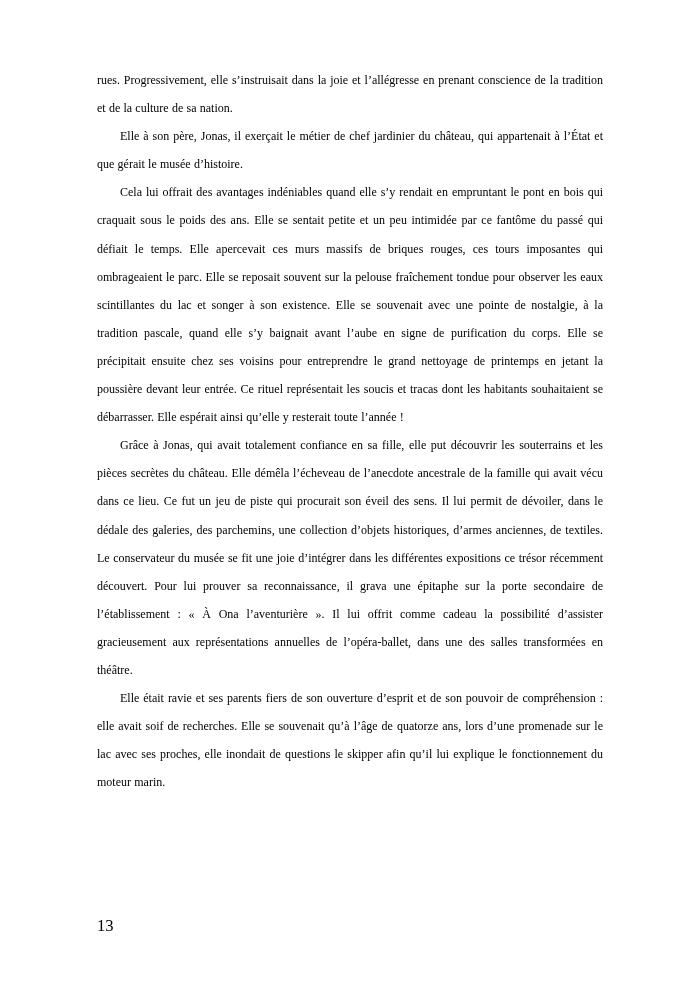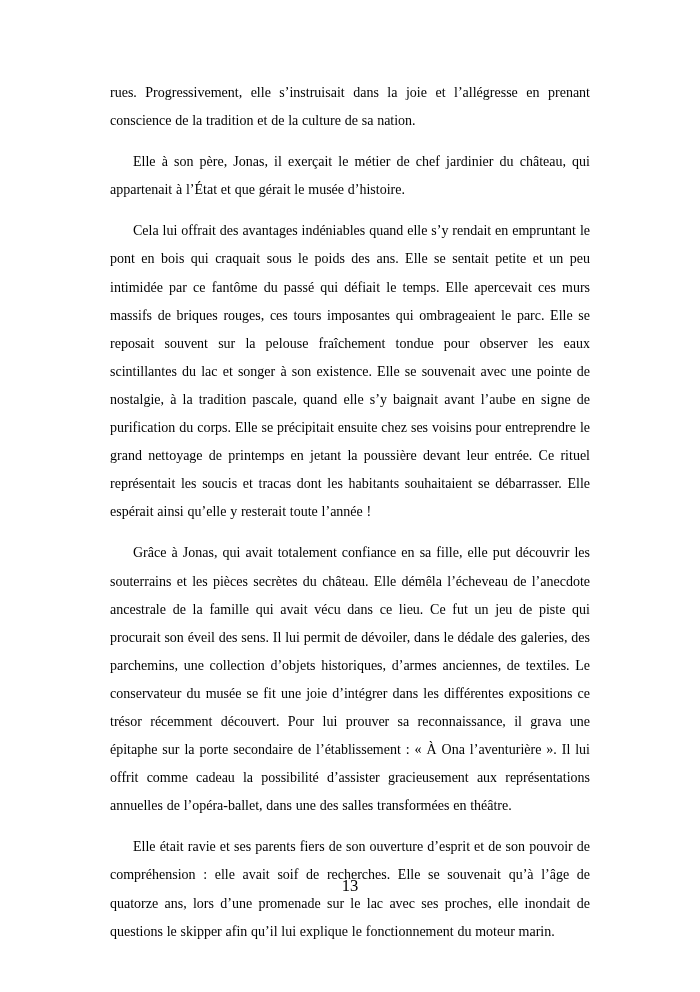--- a/index.html
+++ b/index.html
@@ -20,43 +20,43 @@
   }
 
   .text-block {
     position: absolute;
     left: 97px;
     top: 66px;
     width: 506px;
   }
 
   .para {
-    margin: 13px;
+    margin: 0;
     padding: 0;
-    font-size: 14px;
+    font-size: 12px;
     line-height: 28.1px;
     text-align: justify;
     text-justify: inter-word;
     text-indent: 23px;
     -webkit-hyphens: none;
     hyphens: none;
     word-spacing: 0.02em;
   }
 
   
   .para.continuation {
     text-indent: 0;
   }
 
   .page-number {
     position: absolute;
     left: 97px;
     width: 506px;
-    top: 872px;
-    text-align: center;
+    top: 912px;
+    text-align: left;
     font-size: 16.6px;
     line-height: 28.1px;
     font-family: "Liberation Serif", "DejaVu Serif", serif;
     color: #000000;
   }
 </style>
 </head>
 <body>
 
 <div class="page">

